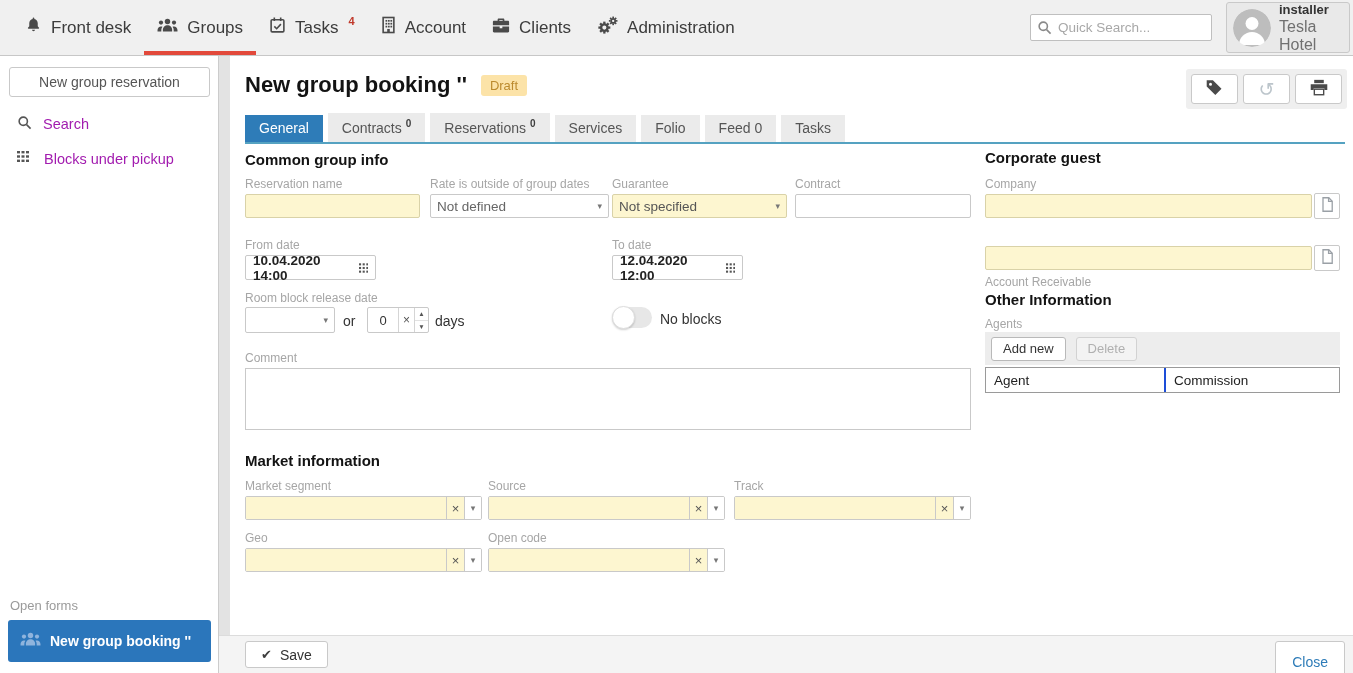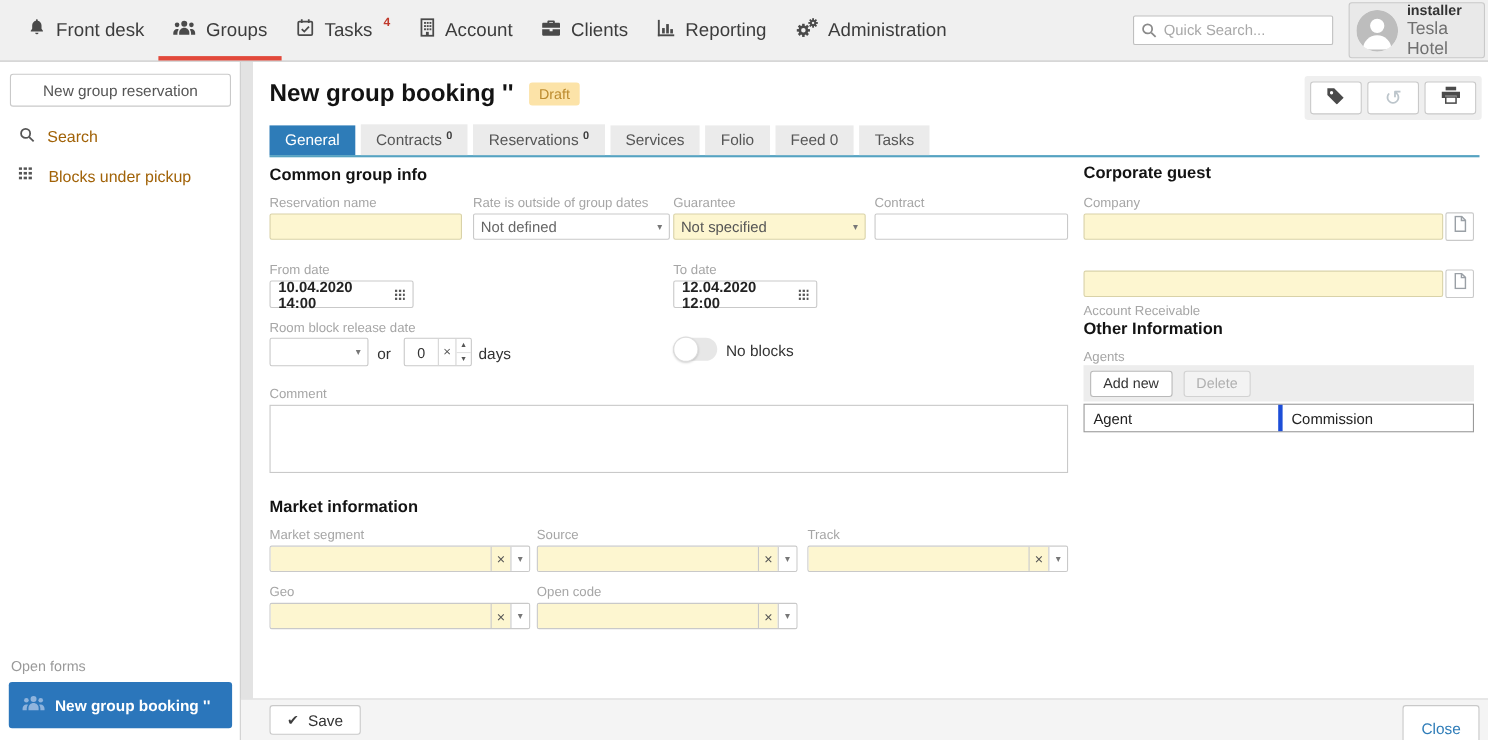--- a/index.html
+++ b/index.html
@@ -28,21 +28,21 @@
   .avatar { width:38px; height:38px; border-radius:50%; overflow:hidden; flex-shrink:0; }
   .user-name { font-weight:bold; font-size:13px; color:#333; line-height:17px; }
   .user-hotel { font-size:16px; color:#707070; }
   
   .sidebar { position:absolute; top:56px; left:0; width:219px; bottom:0; background:#fff;
              border-right:1px solid #ccc; }
   .new-res-btn { display:block; margin:11px 9px 9px; width:201px; height:30px; background:#fff;
                  border:1px solid #c9c9c9; border-radius:3px; font-size:14px; color:#555;
                  font-family:inherit; cursor:pointer; }
   .side-item { display:flex; align-items:center; gap:11px; padding:9px 17px; font-size:14.5px;
-               color:#a16207; cursor:pointer; }
+               color:#a21caf; cursor:pointer; }
   .open-forms-label { position:absolute; bottom:60px; left:10px; font-size:13px; color:#9a9a9a; }
   .open-form-btn { position:absolute; bottom:11px; left:8px; width:203px; height:42px; background:#2b76bb;
                    border-radius:3px; color:#fff; font-weight:bold; font-size:14px; display:flex;
                    align-items:center; gap:9px; padding:0 12px; cursor:pointer; }
   
   .main { position:absolute; left:230px; top:56px; right:0; bottom:38px; background:#fff; }
   .title-row { position:absolute; left:15px; top:16px; display:flex; align-items:center; gap:14px; }
   .page-title { font-size:22px; font-weight:bold; color:#131313; }
   .draft-badge { background:#fce3a8; color:#bc8b2f; font-size:13px; padding:3px 9px; border-radius:3px; }
   .icon-strip { position:absolute; top:13px; right:6px; background:#efefef; border-radius:3px;
@@ -87,21 +87,21 @@
   textarea.comment-box { position:absolute; border:1px solid #c9c9c9; background:#fff; resize:none;
                          font-family:inherit; font-size:13px; padding:5px; }
   .doc-btn { position:absolute; width:26px; height:26px; background:#fff; border:1px solid #c9c9c9;
              border-radius:2px; display:flex; align-items:center; justify-content:center; cursor:pointer; }
   .agents-bar { position:absolute; background:#ededed; display:flex; align-items:center; gap:10px; padding:0 6px; }
   .btn { height:24px; padding:0 11px; background:#fff; border:1px solid #b9b9b9; border-radius:3px;
          font-size:13px; color:#333; font-family:inherit; cursor:pointer; }
   .btn.disabled { color:#b0b0b0; border-color:#d2d2d2; background:#f3f3f3; cursor:default; }
   .agents-table { position:absolute; display:flex; border:1px solid #9a9a9a; background:#fff; }
   .agents-table .cell { height:24px; display:flex; align-items:center; padding-left:8px; font-size:13.5px; color:#222; }
-  .agents-table .cell:first-child { width:180px; border-right:4px solid #1d4ed8; }
+  .agents-table .cell:first-child { width:180px; border-right:2px solid #1d4ed8; }
   .agents-table .cell:last-child { flex:1; }
   
   .footer { position:absolute; left:219px; right:0; bottom:0; height:38px; background:#f4f4f4;
             border-top:1px solid #dcdcdc; }
   .save-btn { position:absolute; left:26px; top:5px; height:27px; padding:0 15px; background:#fff;
               border:1px solid #c9c9c9; border-radius:3px; font-size:14px; color:#333;
               display:flex; align-items:center; gap:8px; font-family:inherit; cursor:pointer; }
   .save-check { font-size:13px; color:#3d3d3d; }
   .close-btn { position:absolute; right:8px; top:5px; height:42px; padding:0 16px; background:#fff;
                border:1px solid #c9c9c9; border-radius:3px; font-size:14px; color:#2e7cb8;
@@ -157,32 +157,20 @@
             <rect x="5.8" y="11.7" width="2.4" height="3.3"></rect>
           </g>
         </svg></span>
     <span>Account</span>
   </div>
   <div class="nav-item">
     <span><svg width="18" height="17" viewBox="0 0 16 14">
           <path fill="#4a4a4a" d="M6 .8h4c.6 0 1 .45 1 1v1h3.2c.55 0 1 .45 1 1v3H.8v-3c0-.55.45-1 1-1H5v-1c0-.55.4-1 1-1zm.5 1.4v.6h3v-.6zM.8 7.9h6v1.6h2.4V7.9h6v4.3c0 .55-.45 1-1 1H1.8c-.55 0-1-.45-1-1z"></path>
         </svg></span>
     <span>Clients</span>
-  </div>
-  <div class="nav-item">
-    <span><svg width="17" height="17" viewBox="0 0 16 16">
-          <g fill="#4a4a4a">
-            <rect x="1" y="1" width="1.6" height="14"></rect>
-            <rect x="1" y="13.4" width="14" height="1.6"></rect>
-            <rect x="4.6" y="8" width="2.3" height="4.6"></rect>
-            <rect x="8.1" y="4.6" width="2.3" height="8"></rect>
-            <rect x="11.6" y="8.9" width="2.3" height="3.7"></rect>
-          </g>
-        </svg></span>
-    <span>Reporting</span>
   </div>
   <div class="nav-item">
     <span><svg width="21" height="19" viewBox="0 0 20 18">
           <g fill="#4a4a4a">
             <g transform="translate(7,11)">
               <circle r="3.1" fill="none" stroke="#4a4a4a" stroke-width="2.3"></circle>
               <rect x="-1.1" y="-5.7" width="2.2" height="2.2"></rect>
               <rect x="-1.1" y="3.5" width="2.2" height="2.2"></rect>
               <rect x="-5.7" y="-1.1" width="2.2" height="2.2"></rect>
               <rect x="3.5" y="-1.1" width="2.2" height="2.2"></rect>

